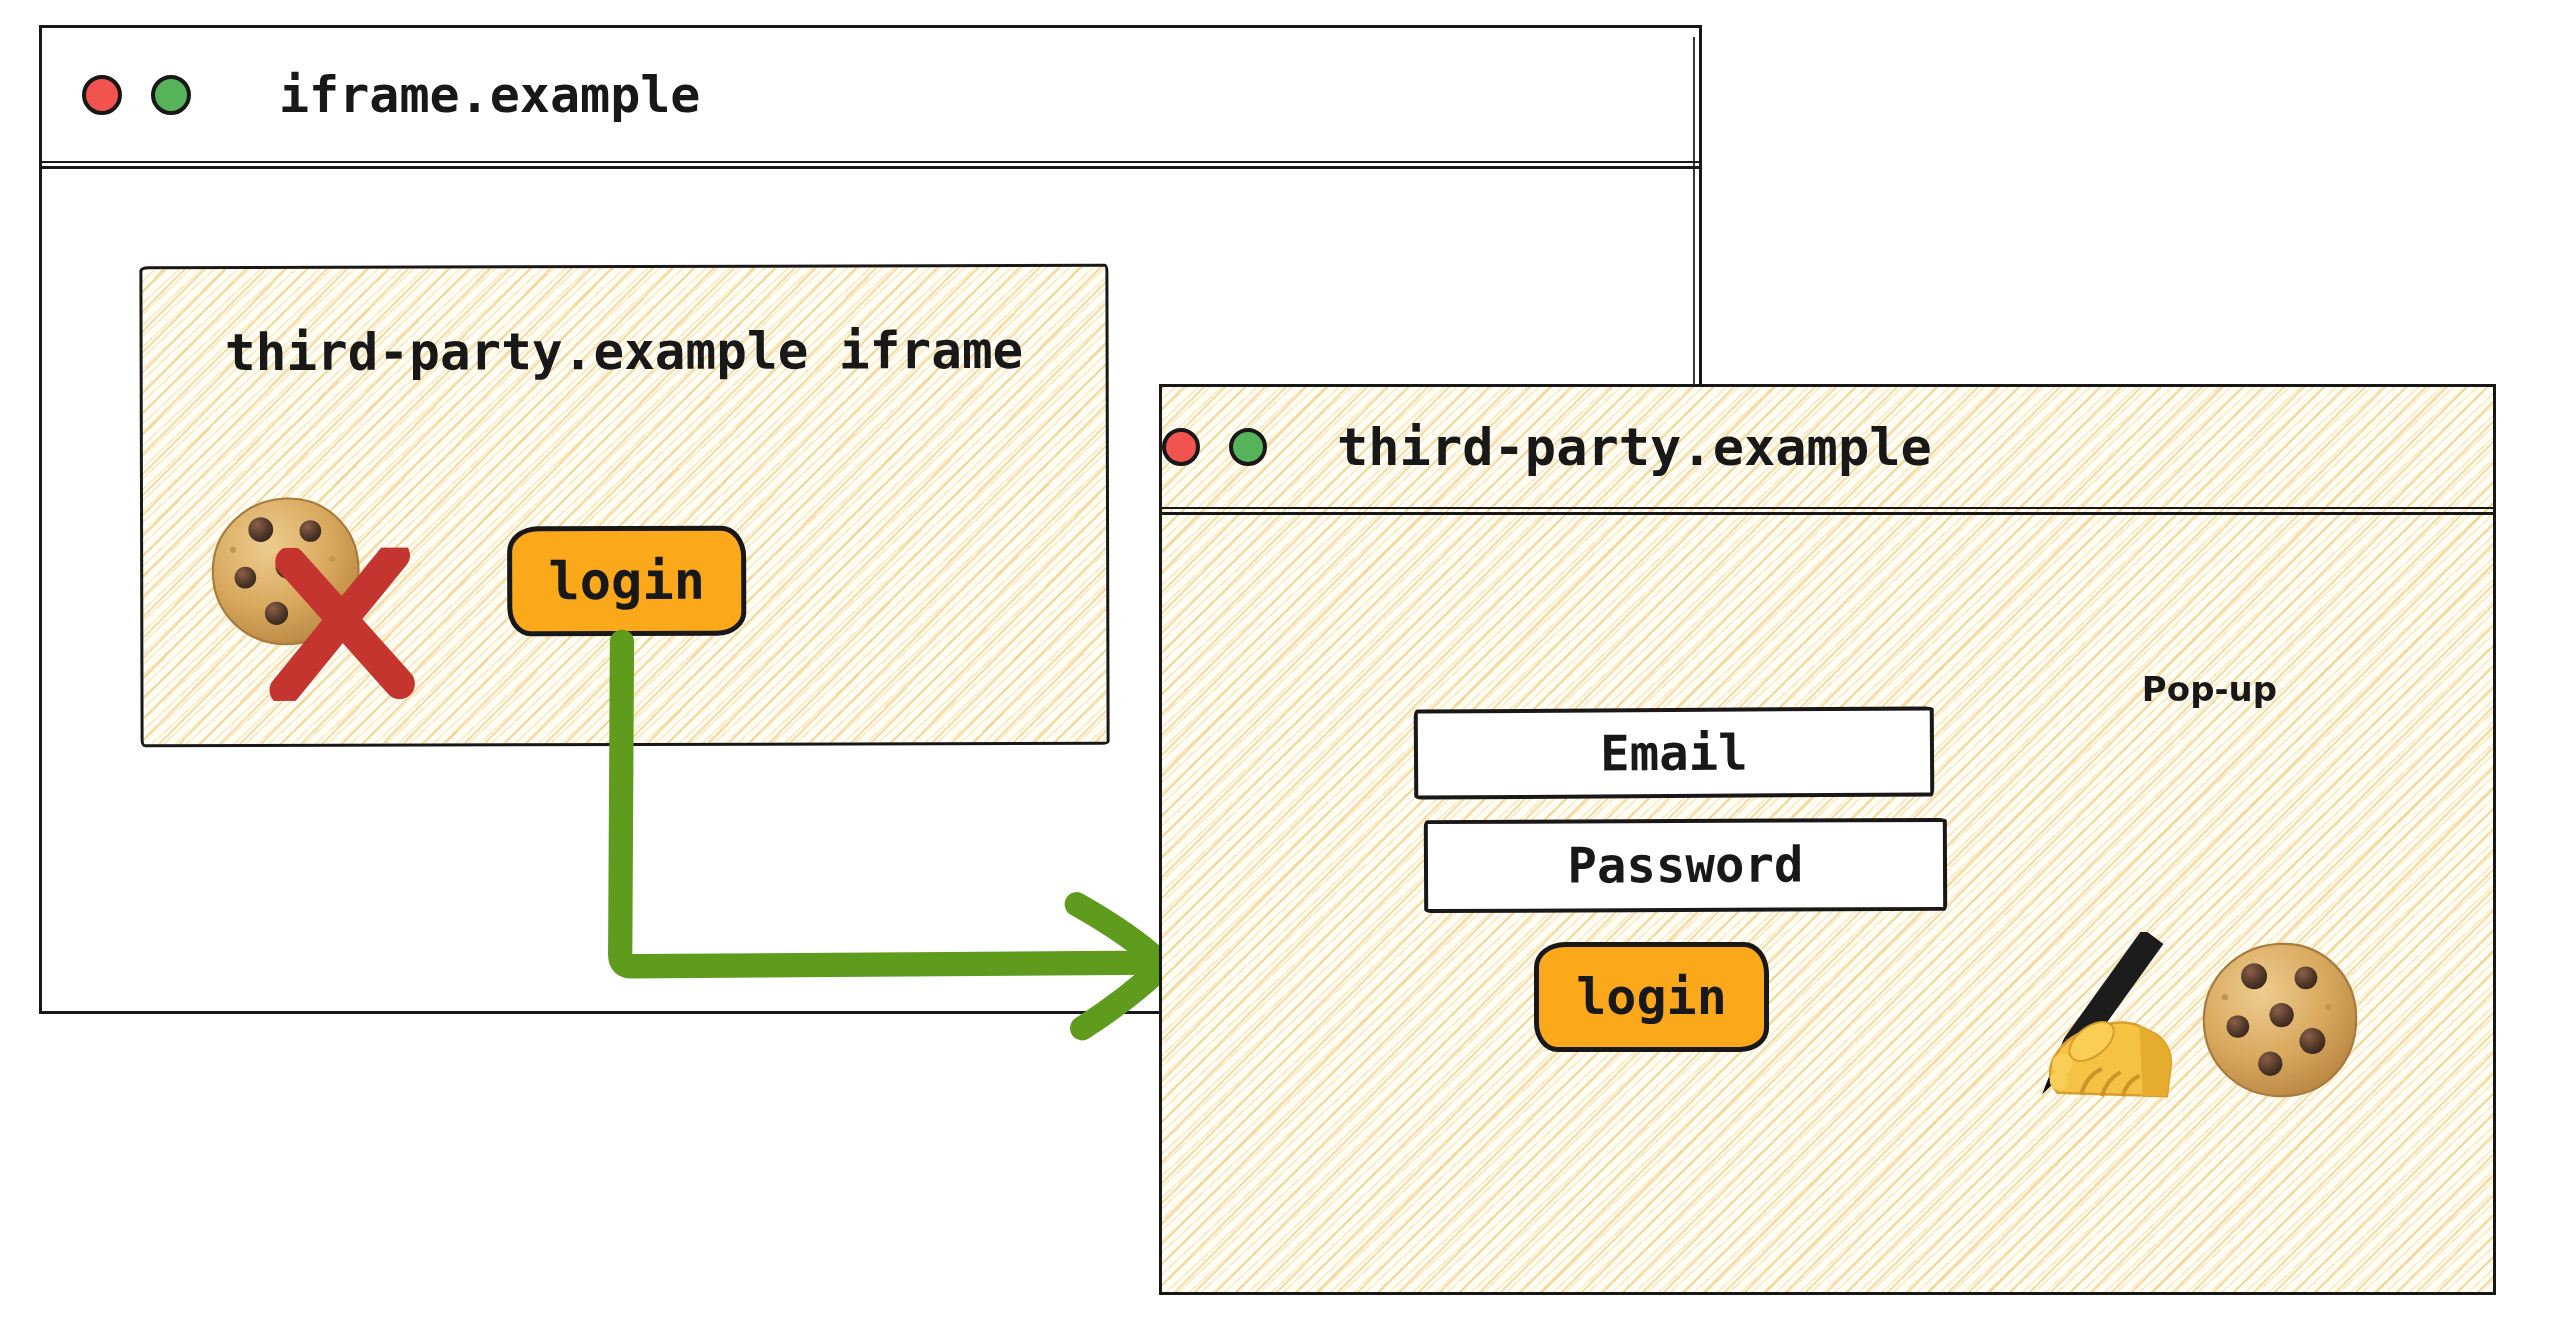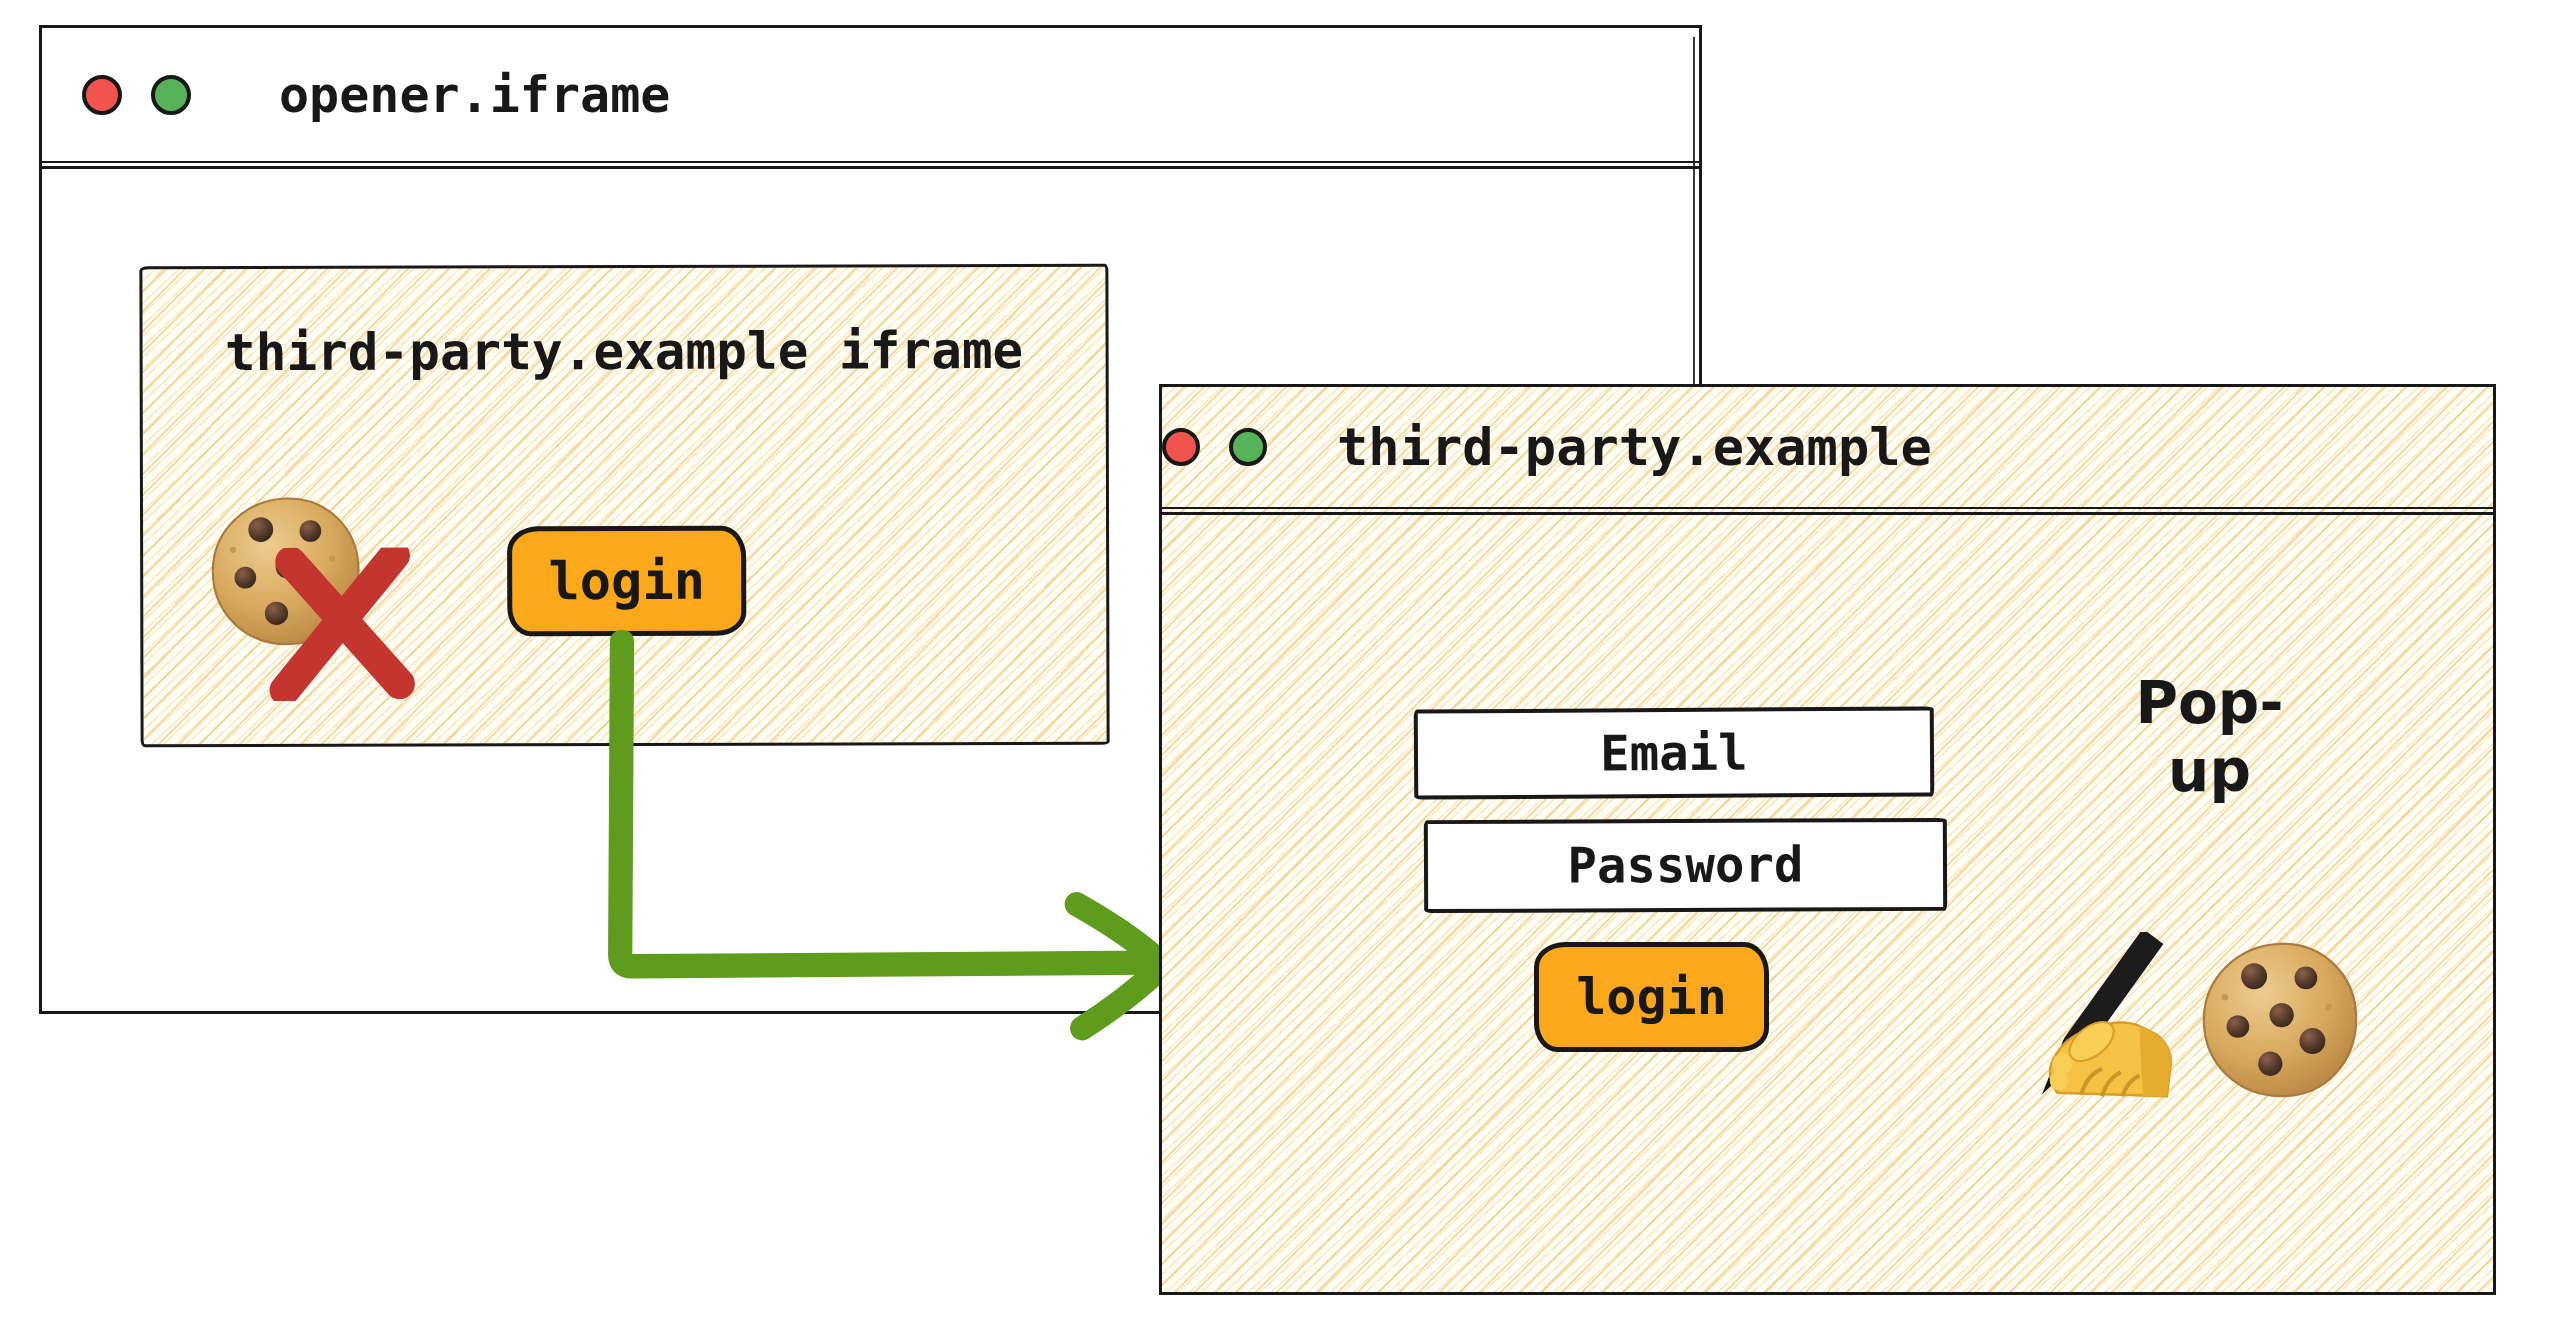--- a/index.html
+++ b/index.html
@@ -61,21 +61,21 @@
 
   .field{position:absolute;display:flex;align-items:center;justify-content:center;
          background:#ffffff;border:4.5px solid var(--ink,#181818);box-sizing:border-box;
          font-size:49px;font-weight:bold;
          border-radius:3.6px 9px 2.7px 7.2px / 7.2px 2.7px 8px 3.6px;}
   #email-field{left:252px;top:321px;width:520px;height:90px;transform:rotate(-0.35deg);}
   #password-field{left:262px;top:432px;width:523px;height:93px;transform:rotate(-0.25deg);}
   #popup-login{left:372px;top:555px;width:235px;height:110px;font-size:50px;position:absolute;}
 
   #popup-type-label{left:944px;top:282px;width:207px;text-align:center;
-      font-family:"DejaVu Sans","Liberation Sans",sans-serif;font-size:58px;font-weight:bold;}
+      font-family:"DejaVu Sans","Liberation Sans",sans-serif;font-size:34px;font-weight:bold;}
 
   #writing-hand{left:868px;top:545px;width:171px;height:171px;}
   #popup-cookie{left:1037px;top:552px;width:162px;height:162px;}
 
   svg{display:block;}
 </style>
 </head>
 <body>
 
 <svg width="0" height="0" style="position:absolute" aria-hidden="true">
@@ -102,21 +102,21 @@
       <circle cx="58" cy="86" r="2" fill="#C29752"></circle>
       <circle cx="16" cy="36" r="2" fill="#C29752"></circle>
     </symbol>
   </defs>
 </svg>
 
 <div id="win1" class="window">
   <div class="titlebar">
     <span class="light red"></span>
     <span class="light green"></span>
-    <span class="wtitle">opener.iframe</span>
+    <span class="wtitle">iframe.example</span>
   </div>
 
   <div id="iframe-box" class="abs hatch">
     <span id="iframe-label">third-party.example iframe</span>
 
     <div id="blocked-cookie" class="abs">
       <svg class="cookie-svg" viewBox="0 0 100 100">
         <use href="#cookie-sym"></use>
       </svg>
       <svg class="cross-svg" viewBox="0 0 100 100">

